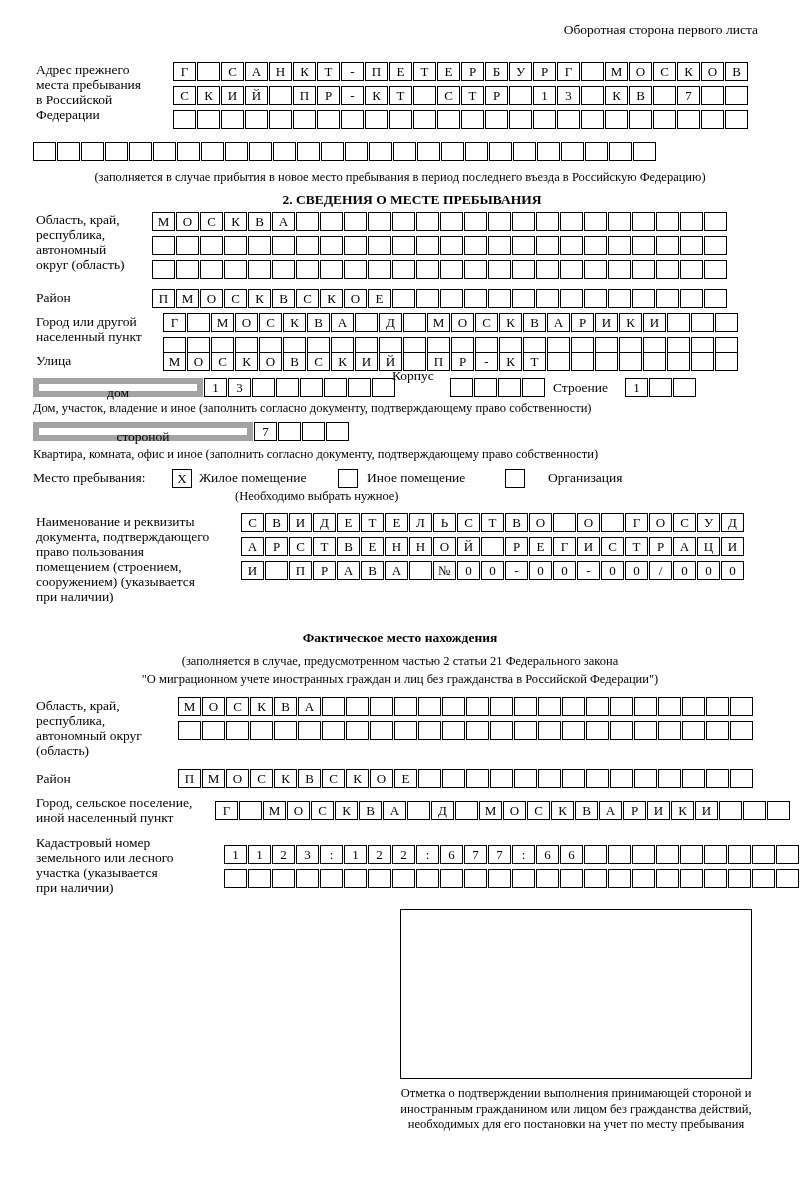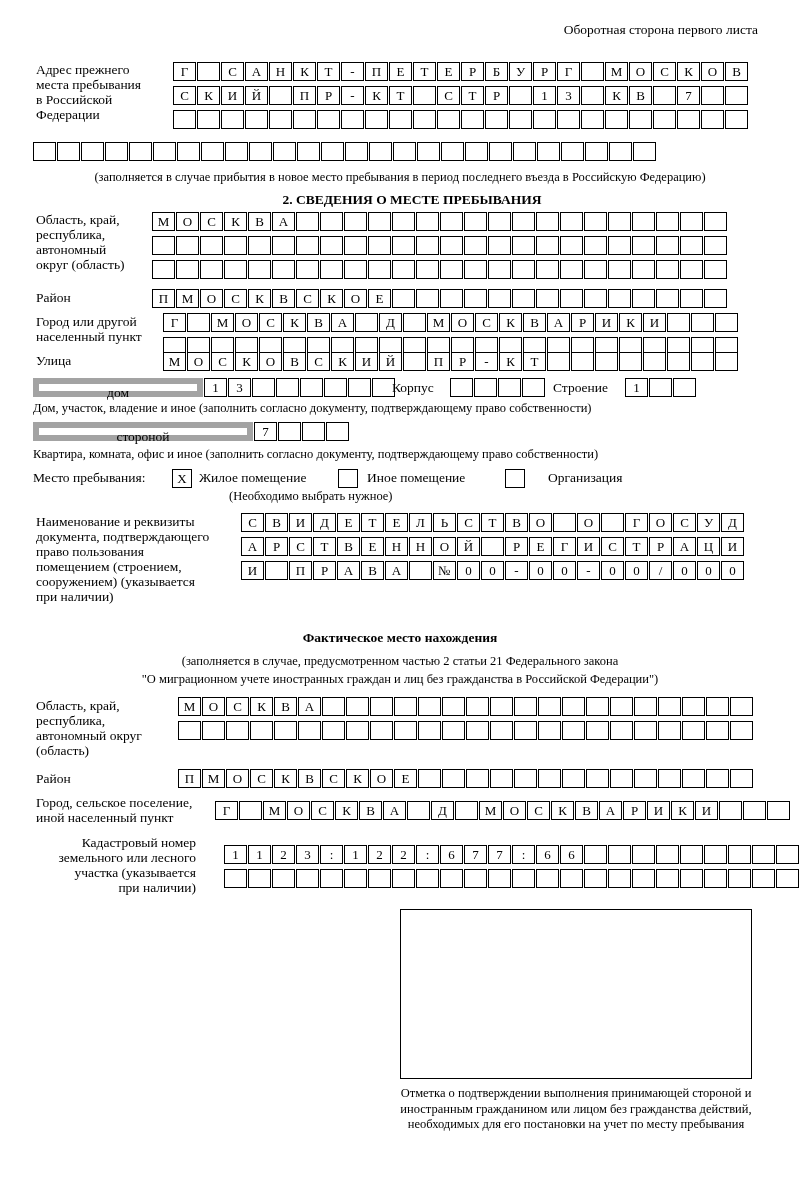--- a/index.html
+++ b/index.html
@@ -412,21 +412,21 @@
   <div class="boxrow" id="s2-house" style="left:204px; top:378px;">
       <div class="cell">1</div>
       <div class="cell">3</div>
       <div class="cell blank"></div>
       <div class="cell blank"></div>
       <div class="cell blank"></div>
       <div class="cell blank"></div>
       <div class="cell blank"></div>
       <div class="cell blank"></div>
     </div>
-  <div class="lbl" style="left:392px; top:380px;">Корпус</div>
+  <div class="lbl" style="left:392px; top:368px;">Корпус</div>
   <div class="boxrow" id="s2-korpus" style="left:450px; top:378px;">
       <div class="cell blank"></div>
       <div class="cell blank"></div>
       <div class="cell blank"></div>
       <div class="cell blank"></div>
     </div>
   <div class="lbl" style="left:553px; top:380px;">Строение</div>
   <div class="boxrow" id="s2-stroenie" style="left:625px; top:378px;">
       <div class="cell">1</div>
       <div class="cell blank"></div>
@@ -444,21 +444,21 @@
     </div>
   <div class="lbl small" style="left:33px; top:447px; width:740px;">Квартира, комната, офис и иное (заполнить согласно документу, подтверждающему право собственности)</div>
 
   <div class="lbl" style="left:33px; top:470px;">Место пребывания:</div>
   <div class="cbox" style="left:172px; top:469px;">Х</div>
   <div class="lbl" style="left:199px; top:470px;">Жилое помещение</div>
   <div class="cbox" style="left:338px; top:469px;"></div>
   <div class="lbl" style="left:367px; top:470px;">Иное помещение</div>
   <div class="cbox" style="left:505px; top:469px;"></div>
   <div class="lbl" style="left:548px; top:470px;">Организация</div>
-  <div class="lbl small" style="left:229px; top:489px;">(Необходимо выбрать нужное)</div>
+  <div class="lbl small" style="left:235px; top:489px;">(Необходимо выбрать нужное)</div>
 
   <div class="lbl" style="left:36px; top:514px; width:200px;">Наименование и реквизиты
 документа, подтверждающего
 право пользования
 помещением (строением,
 сооружением) (указывается
 при наличии)</div>
   <div class="boxrow" id="s2-doc-0" style="left:241px; top:513px;">
       <div class="cell">С</div>
       <div class="cell">В</div>
@@ -640,21 +640,21 @@
       <div class="cell">А</div>
       <div class="cell">Р</div>
       <div class="cell">И</div>
       <div class="cell">К</div>
       <div class="cell">И</div>
       <div class="cell blank"></div>
       <div class="cell blank"></div>
       <div class="cell blank"></div>
     </div>
 
-  <div class="lbl" style="left:36px; top:835px; width:160px;text-align:right;">Кадастровый номер
+  <div class="lbl" style="left:36px; top:835px; width:160px;">Кадастровый номер
 земельного или лесного
 участка (указывается
 при наличии)</div>
   <div class="boxrow" id="s3-cad-0" style="left:224px; top:845px;">
       <div class="cell">1</div>
       <div class="cell">1</div>
       <div class="cell">2</div>
       <div class="cell">3</div>
       <div class="cell">:</div>
       <div class="cell">1</div>

